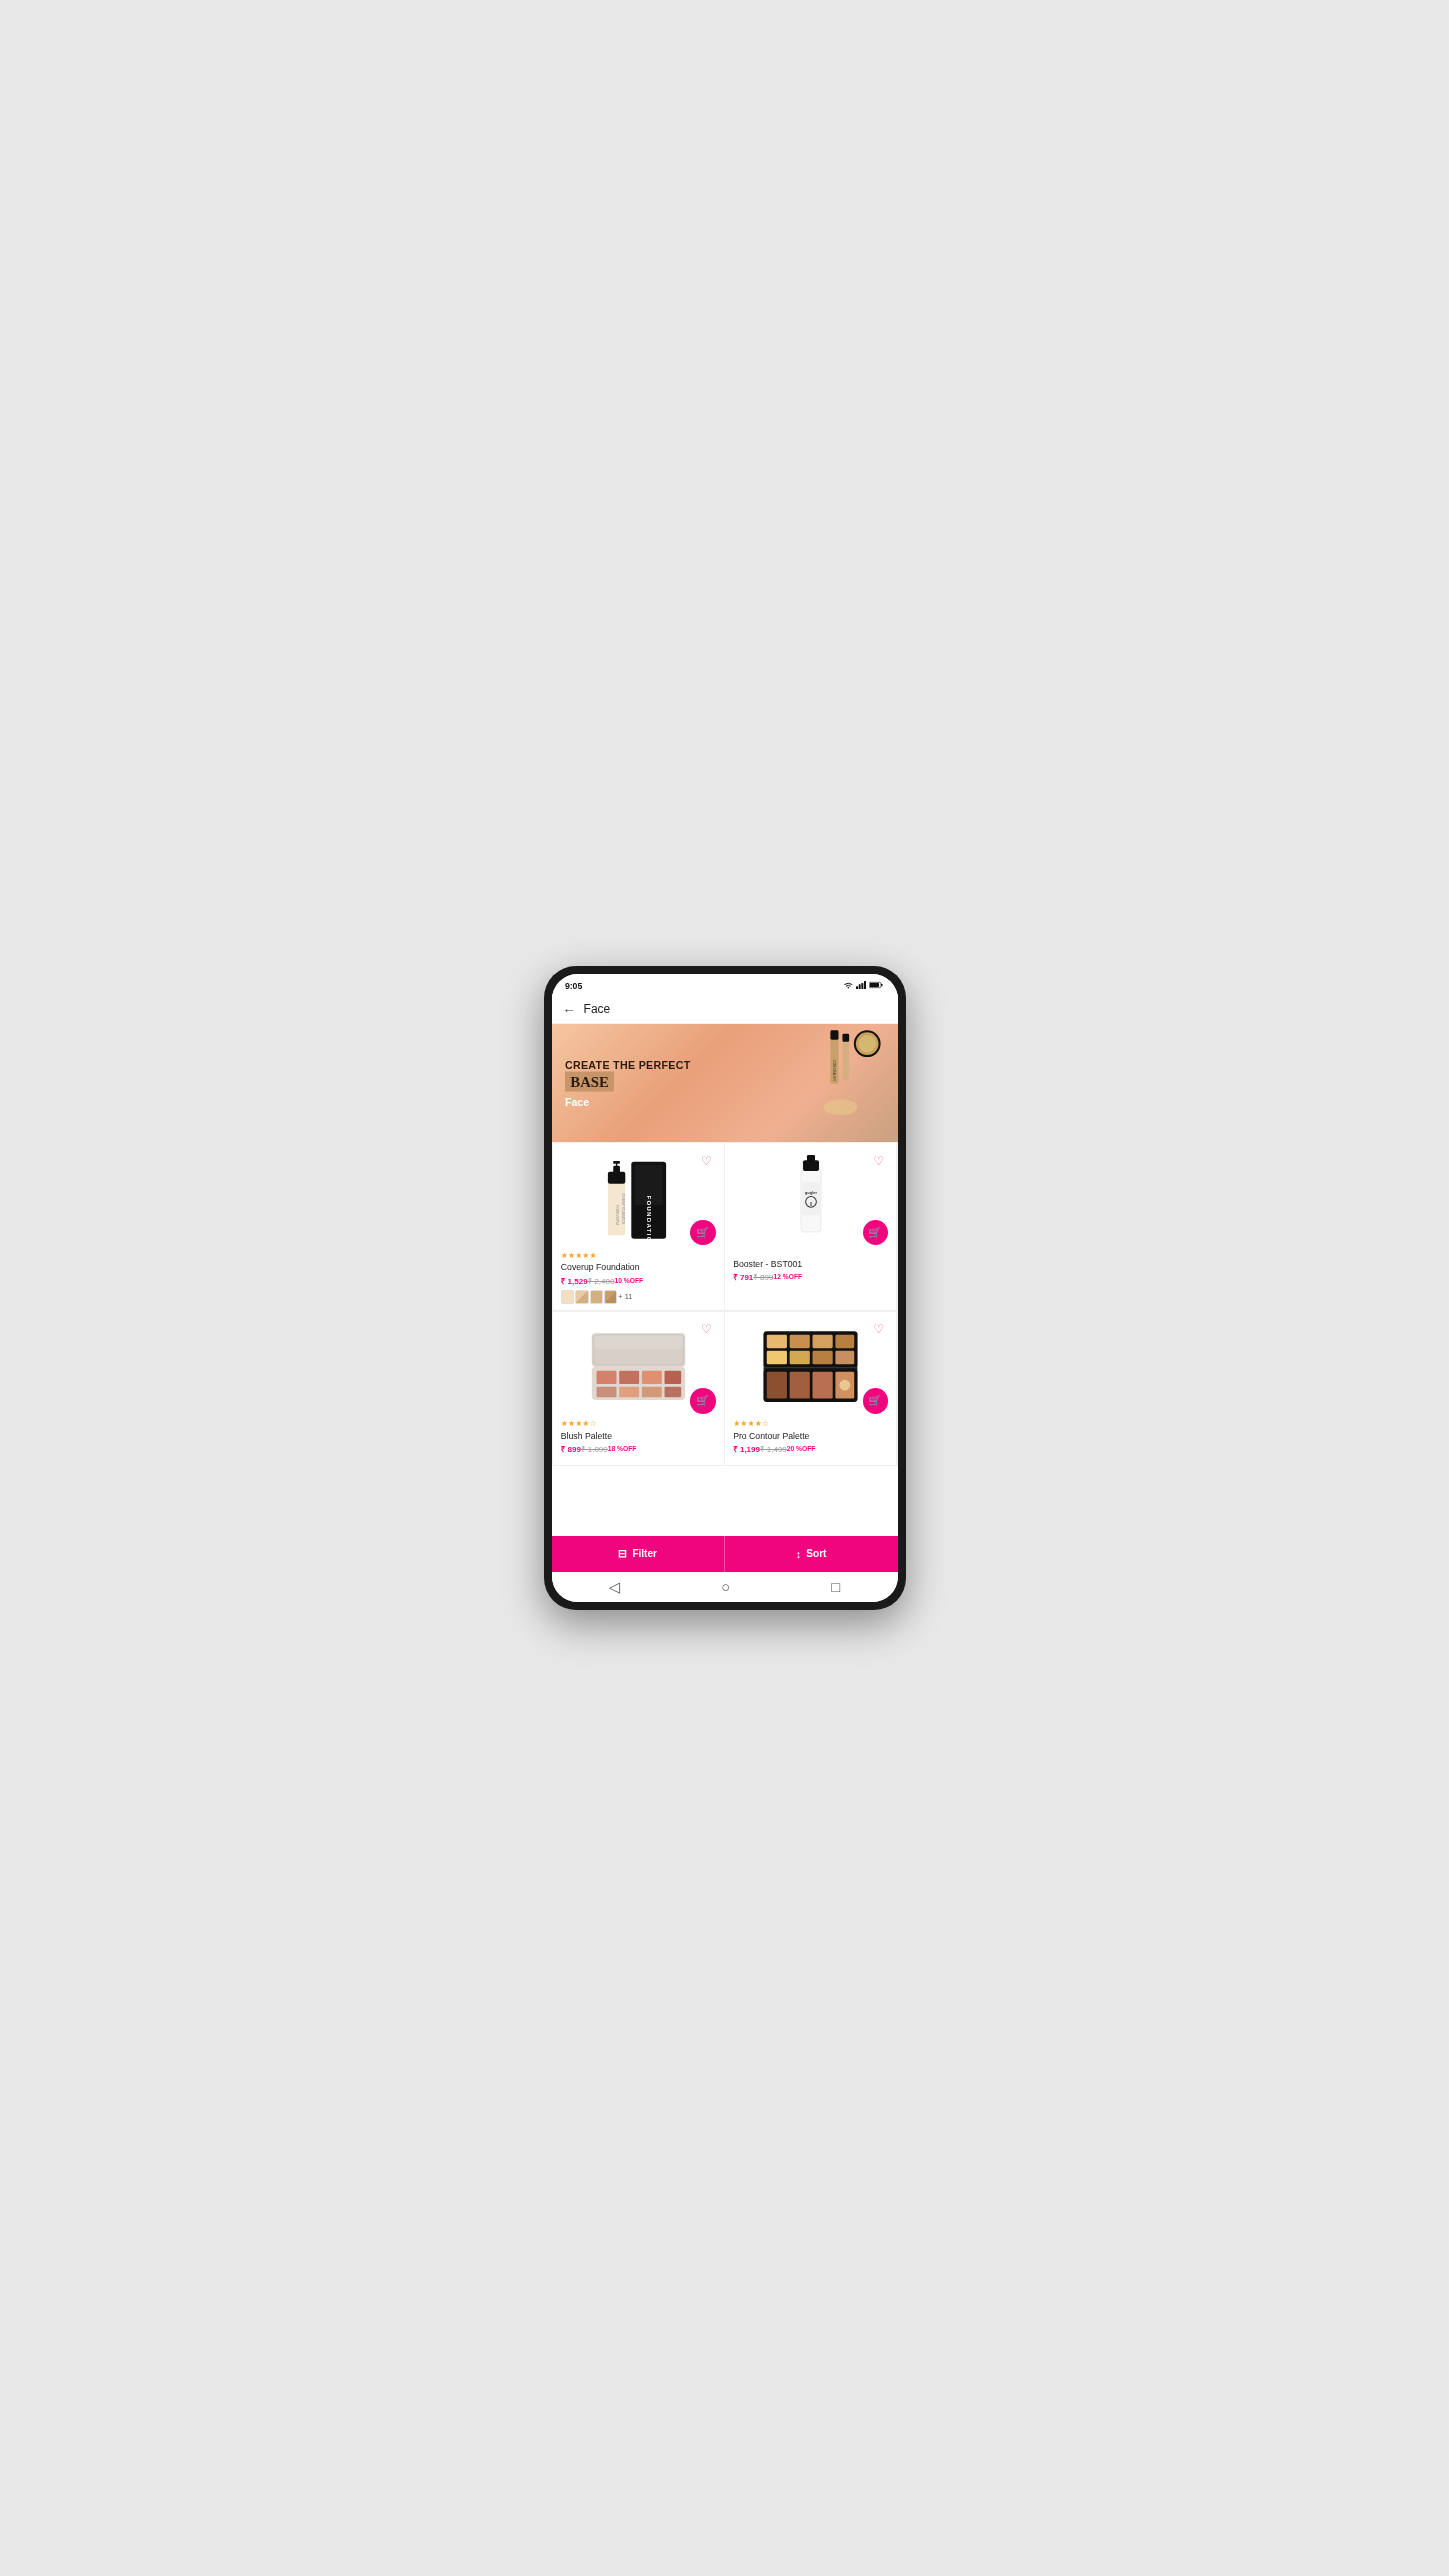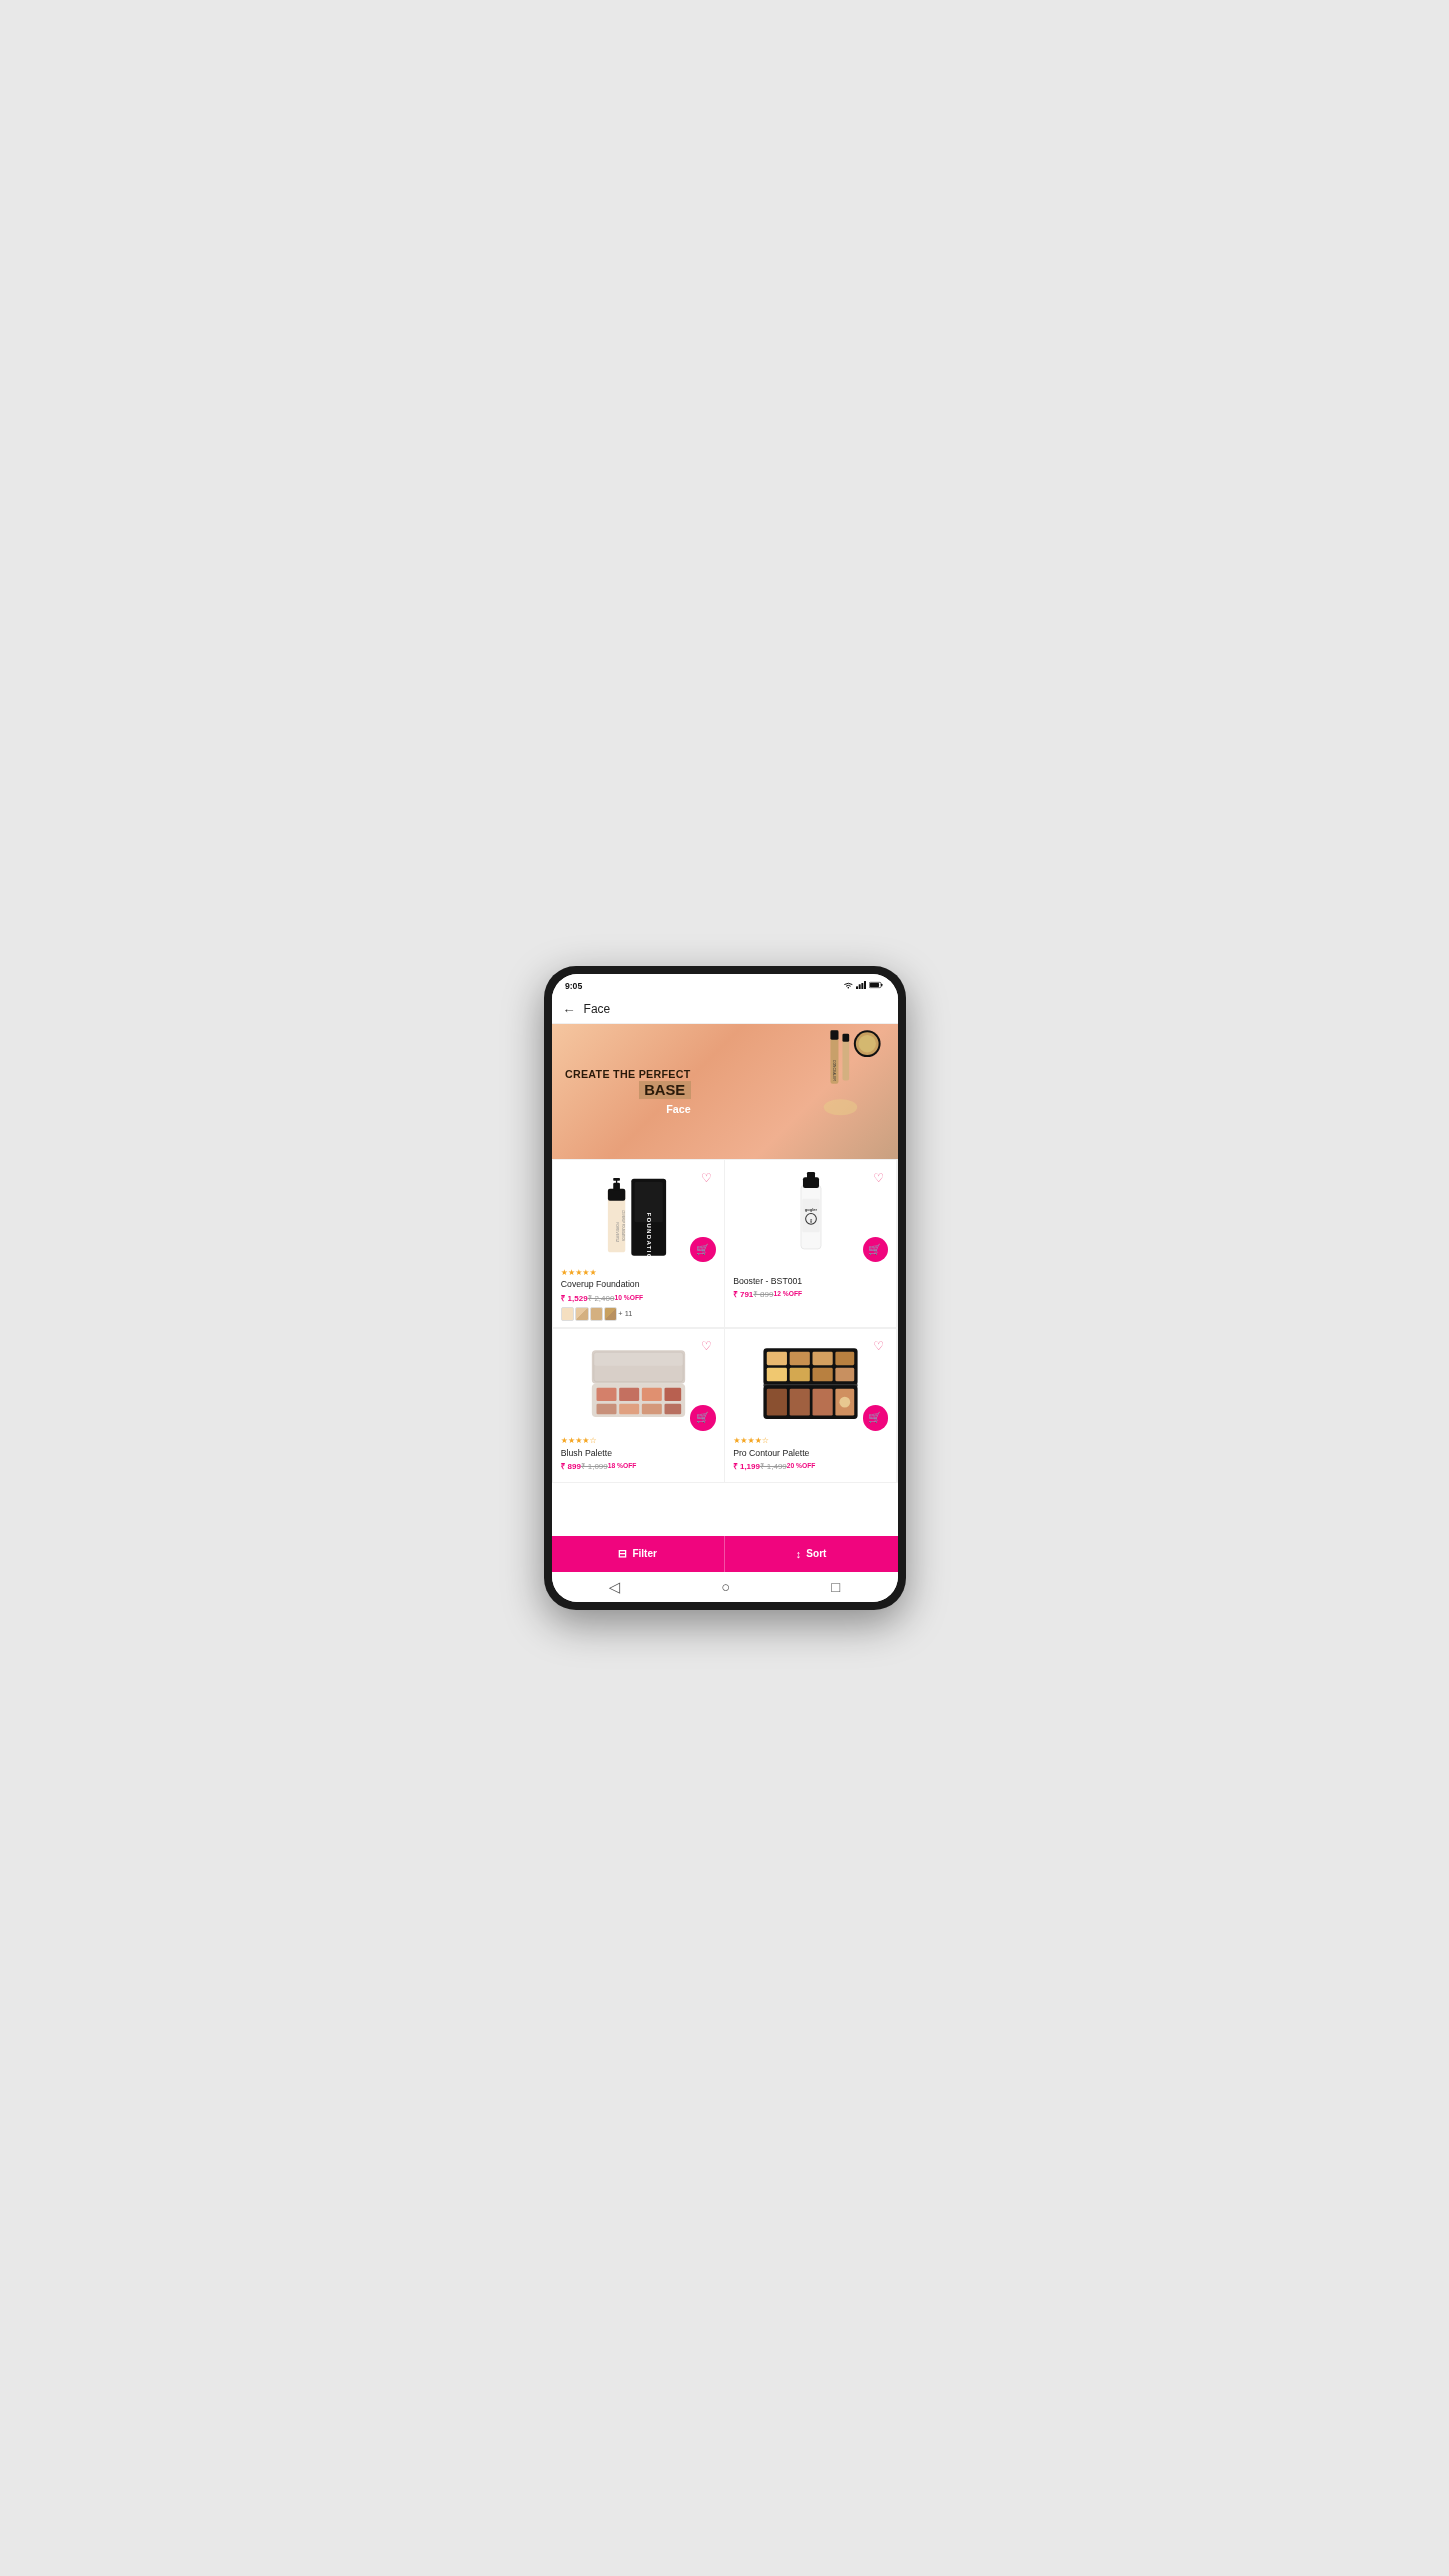--- a/index.html
+++ b/index.html
@@ -72,26 +72,25 @@
     
     .scroll-content {
       flex: 1;
       overflow-y: auto;
       overflow-x: hidden;
     }
     .scroll-content::-webkit-scrollbar { display: none; }
     
     .banner {
       width: 100%;
-      height: 135px;
+      height: 118px;
       background: linear-gradient(135deg, #f5c6a0 0%, #e8a07a 40%, #f0b090 70%, #c8a080 100%);
       position: relative;
       overflow: hidden;
       flex-shrink: 0;
-      text-align: right;
     }
     .banner-text {
       position: absolute;
       left: 13.4px;
       top: 50%;
       transform: translateY(-50%);
     }
     .banner-create {
       font-size: 10.7px;
       font-weight: 700;
@@ -99,20 +98,21 @@
       letter-spacing: 0.3px;
     }
     .banner-base {
       font-size: 14.8px;
       font-weight: 900;
       color: #2a1a0a;
       background: #c8956a;
       padding: 1.3px 5.4px;
       display: inline-block;
       margin-top: 1.3px;
+      font-family: Liberation Serif, serif;
     }
     .banner-face-label {
       font-size: 10.7px;
       font-weight: 600;
       color: #fff;
       margin-top: 4px;
     }
     .banner-products {
       position: absolute;
       right: 0;

